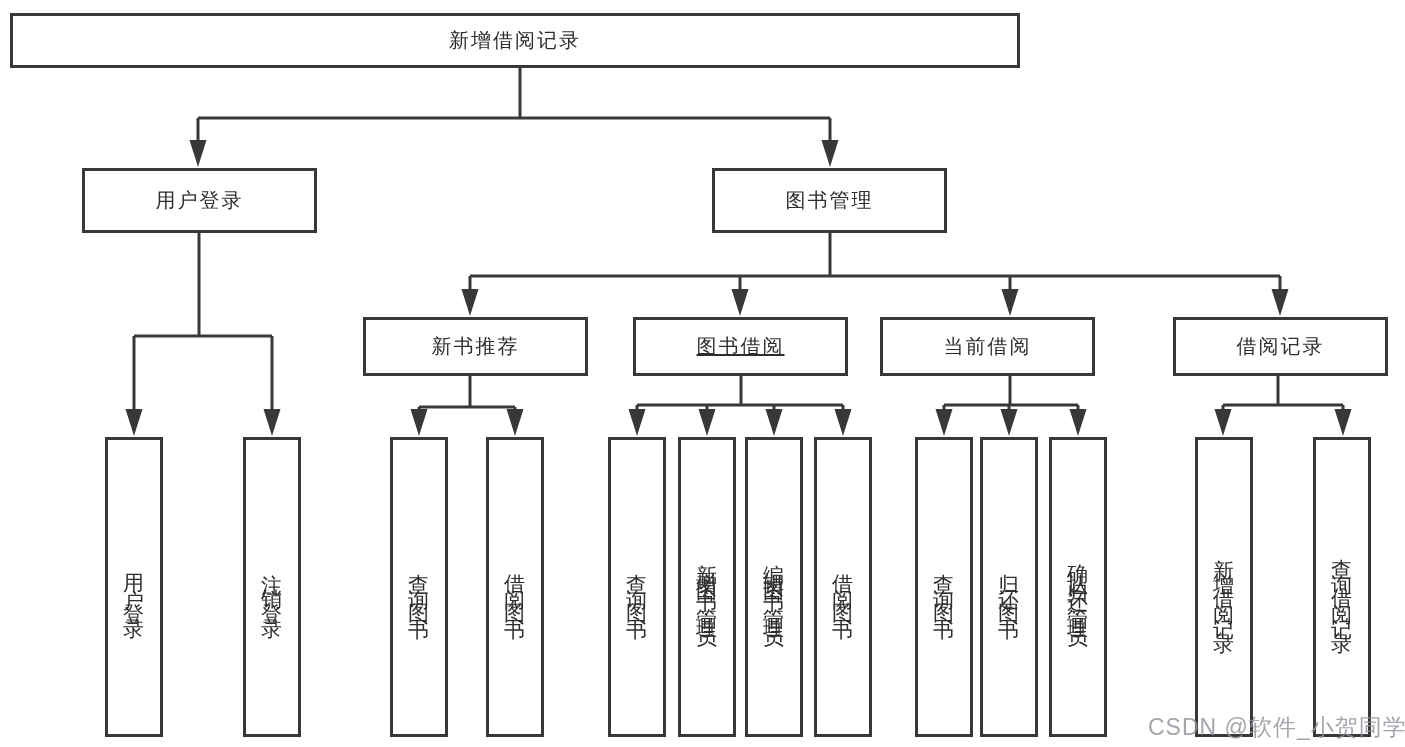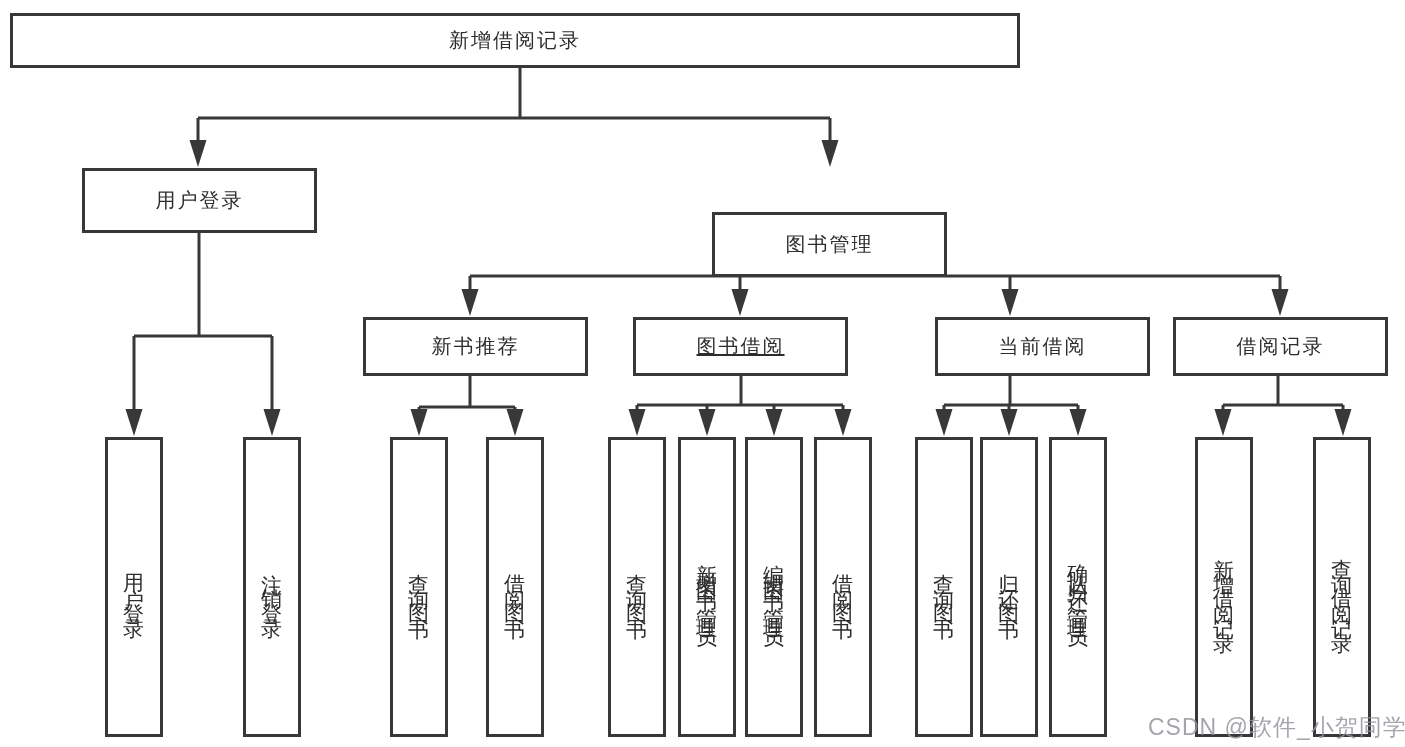--- a/index.html
+++ b/index.html
@@ -50,25 +50,25 @@
     line-height: 1;
     letter-spacing: 15px;
     color: #2d2d2d;
     white-space: nowrap;
   }
   .vbox.tight span { letter-spacing: 9px; }
   
   #n-root   { left: 10px;  top: 13px;  width: 1010px; height: 55px; }
   
   #n-login  { left: 82px;  top: 168px; width: 235px; height: 65px; }
-  #n-mgmt   { left: 712px; top: 168px; width: 235px; height: 65px; margin-top: 44px; }
+  #n-mgmt   { left: 712px; top: 168px; width: 235px; height: 65px; }
   
   #n-newbook { left: 363px;  top: 317px; width: 225px; height: 59px; }
   #n-borrow  { left: 633px;  top: 317px; width: 215px; height: 59px; text-decoration: underline; }
-  #n-current { left: 935px;  top: 317px; width: 215px; height: 59px; }
+  #n-current { left: 880px;  top: 317px; width: 215px; height: 59px; }
   #n-records { left: 1173px; top: 317px; width: 215px; height: 59px; }
   
   #l-user-login     { left: 105px; }
   #l-logout         { left: 243px; }
   #l-query-1        { left: 390px; }
   #l-borrow-1       { left: 486px; }
   #l-query-2        { left: 608px; }
   #l-add-book       { left: 678px; }
   #l-edit-book      { left: 745px; }
   #l-borrow-2       { left: 814px; }

